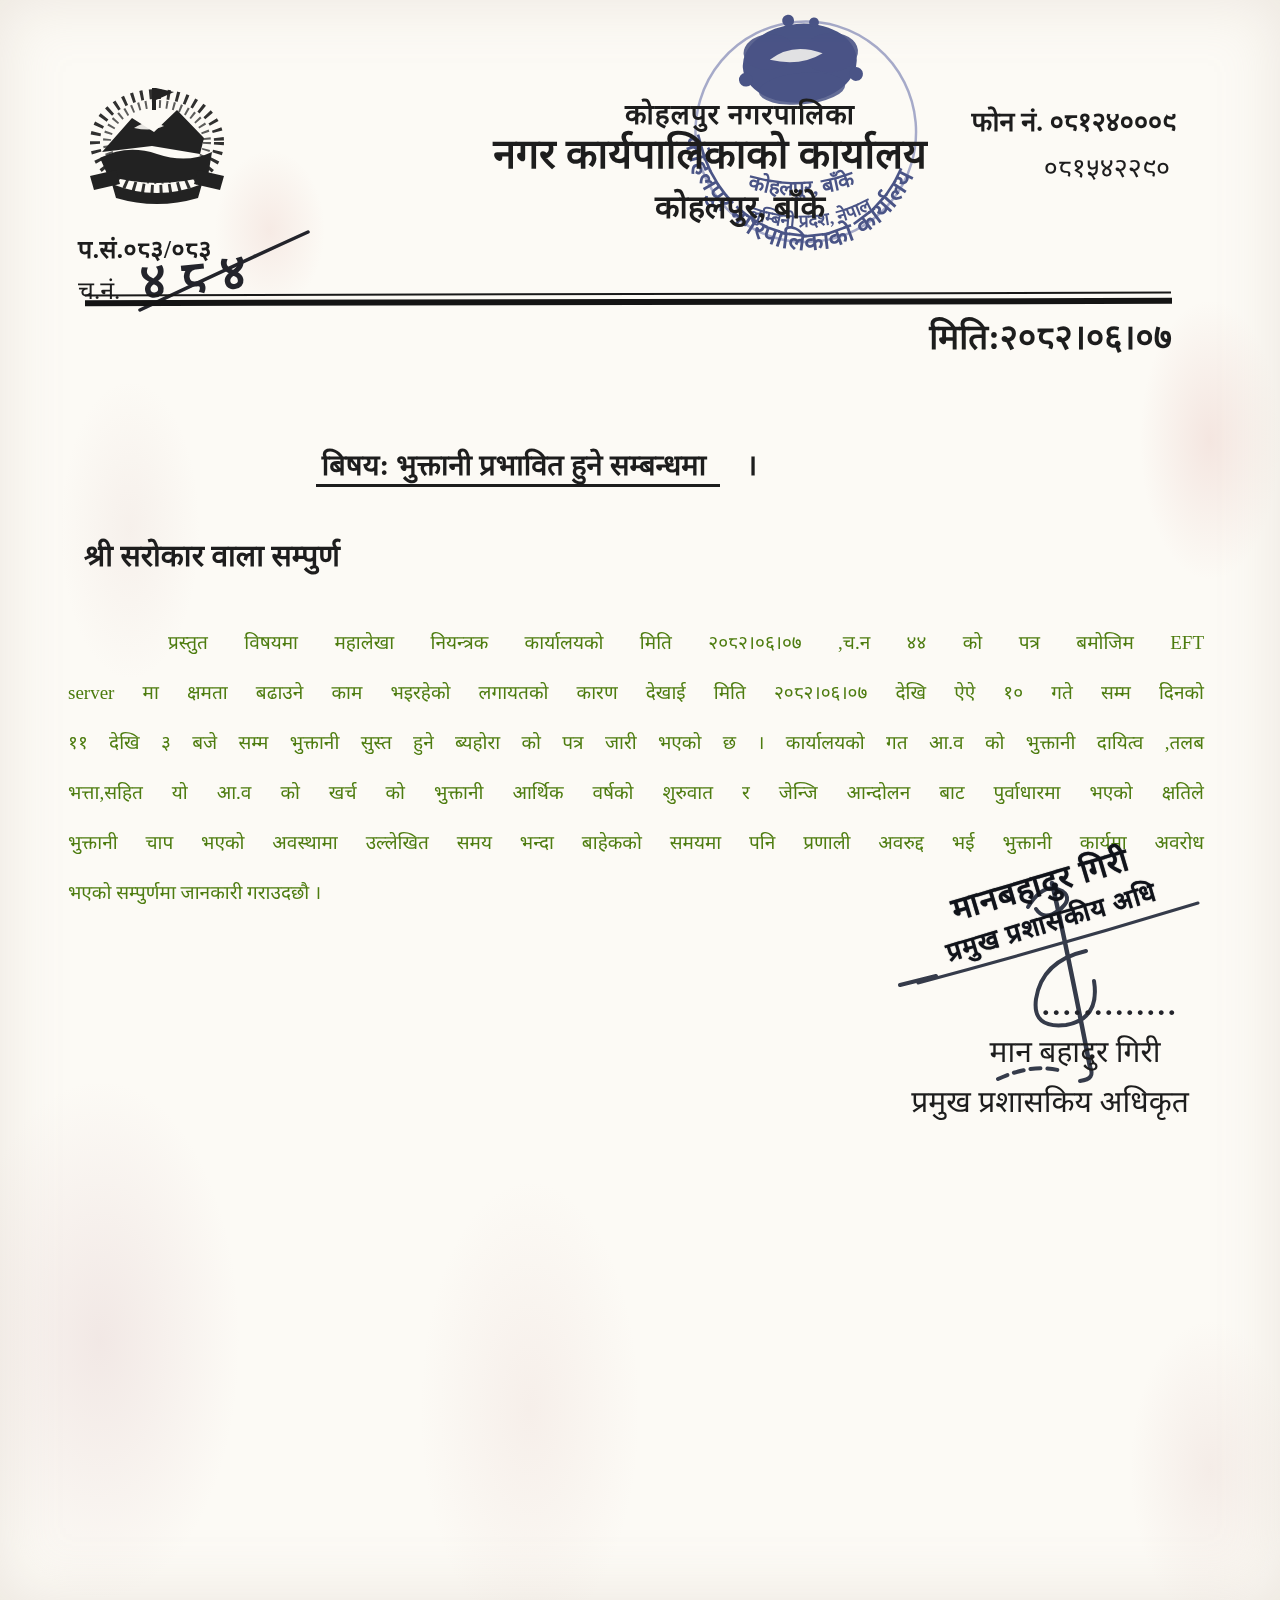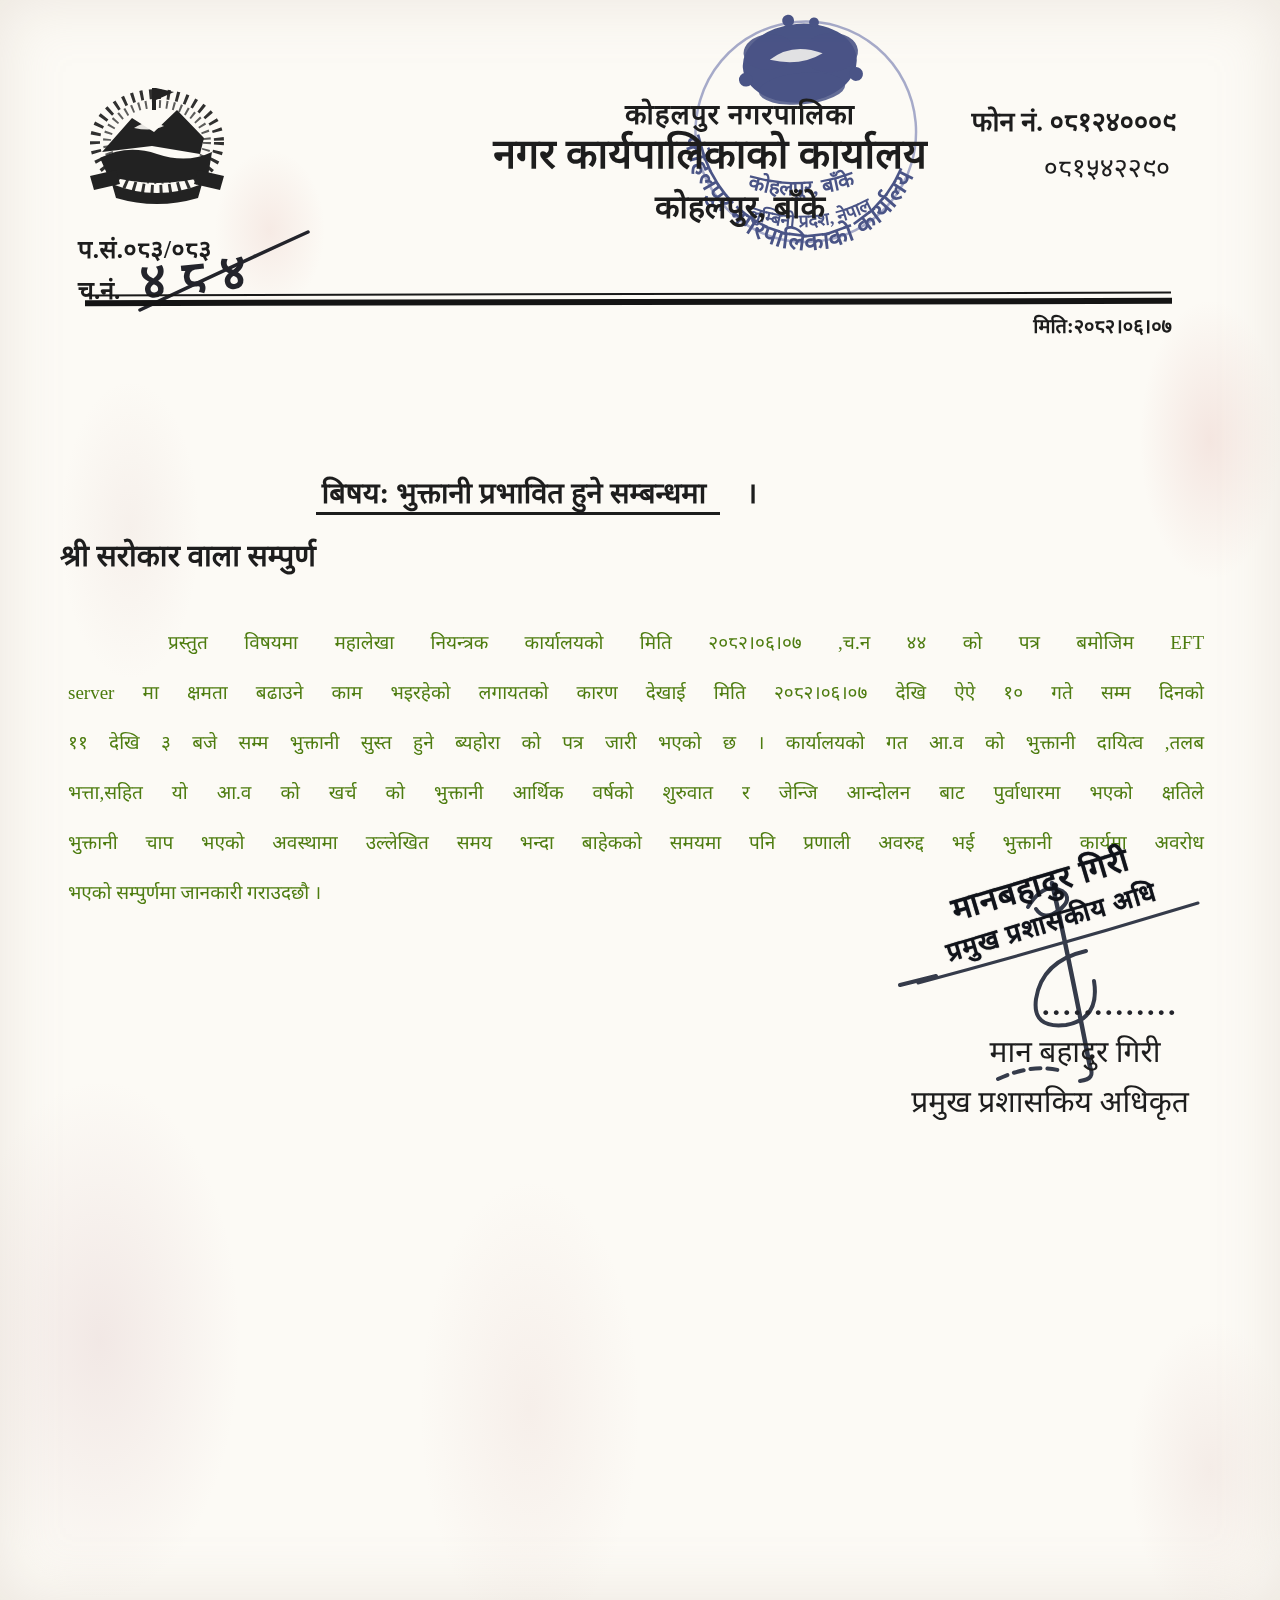--- a/index.html
+++ b/index.html
@@ -27,38 +27,38 @@
 
   
   .lh-small{left:520px;top:94px;width:440px;text-align:center;font-size:28px;font-weight:700;letter-spacing:1px;}
   .lh-office{left:400px;top:124px;width:620px;text-align:center;font-size:41px;font-weight:600;white-space:nowrap;}
   .lh-addr{left:520px;top:184px;width:440px;text-align:center;font-size:32px;font-weight:600;}
   .phone1{right:104px;top:102px;font-size:27px;font-weight:600;white-space:nowrap;}
   .phone2{right:110px;top:148px;font-size:27px;font-weight:400;white-space:nowrap;}
 
   
   .patra{left:78px;top:223px;font-size:25px;font-weight:700;letter-spacing:.5px;margin-top:8px;}
-  .chalani{left:78px;top:272px;font-size:25px;font-weight:700;}
+  .chalani{left:78px;top:272px;font-size:25px;font-weight:400;}
   .chalani-hand{
     left:140px;top:240px;font-size:50px;font-weight:600;
     letter-spacing:14px;transform:rotate(-6deg);
     color:#23242b;font-family:"DejaVu Sans",sans-serif;
   }
 
   .rule-thin{left:85px;top:293px;width:1086px;height:2px;background:#191919;transform:rotate(-.15deg);}
   .rule-thick{left:85px;top:299px;width:1087px;height:6px;background:#141414;transform:rotate(-.12deg);}
 
-  .date{right:108px;top:312px;font-size:20px;font-weight:700;white-space:nowrap;}
+  .date{right:108px;top:312px;font-size:35px;font-weight:700;white-space:nowrap;}
 
   
-  .subject{left:0;top:444px;width:1073px;text-align:center;font-size:29px;font-weight:600;margin-top:28px;}
+  .subject{left:0;top:444px;width:1073px;text-align:center;font-size:29px;font-weight:600;}
   .subject .underlined{border-bottom:3px solid #1d1d1d;padding:0 14px 3px 6px;}
   .subject .danda{margin-left:26px;}
 
-  .salutation{left:60px;top:534px;font-size:30px;font-weight:600;}
+  .salutation{left:84px;top:534px;font-size:30px;font-weight:600;}
 
   
   .body-block{left:68px;top:618px;width:1136px;font-size:19px;color:#4d7c0f;}
   .body-line{height:50px;line-height:50px;white-space:nowrap;overflow:visible;text-align:justify;text-align-last:justify;}
   .body-line.first{padding-left:100px;}
   .body-line.last{text-align:left;text-align-last:left;}
 
   
   .sig-stamp{
     left:898px;top:906px;width:330px;

